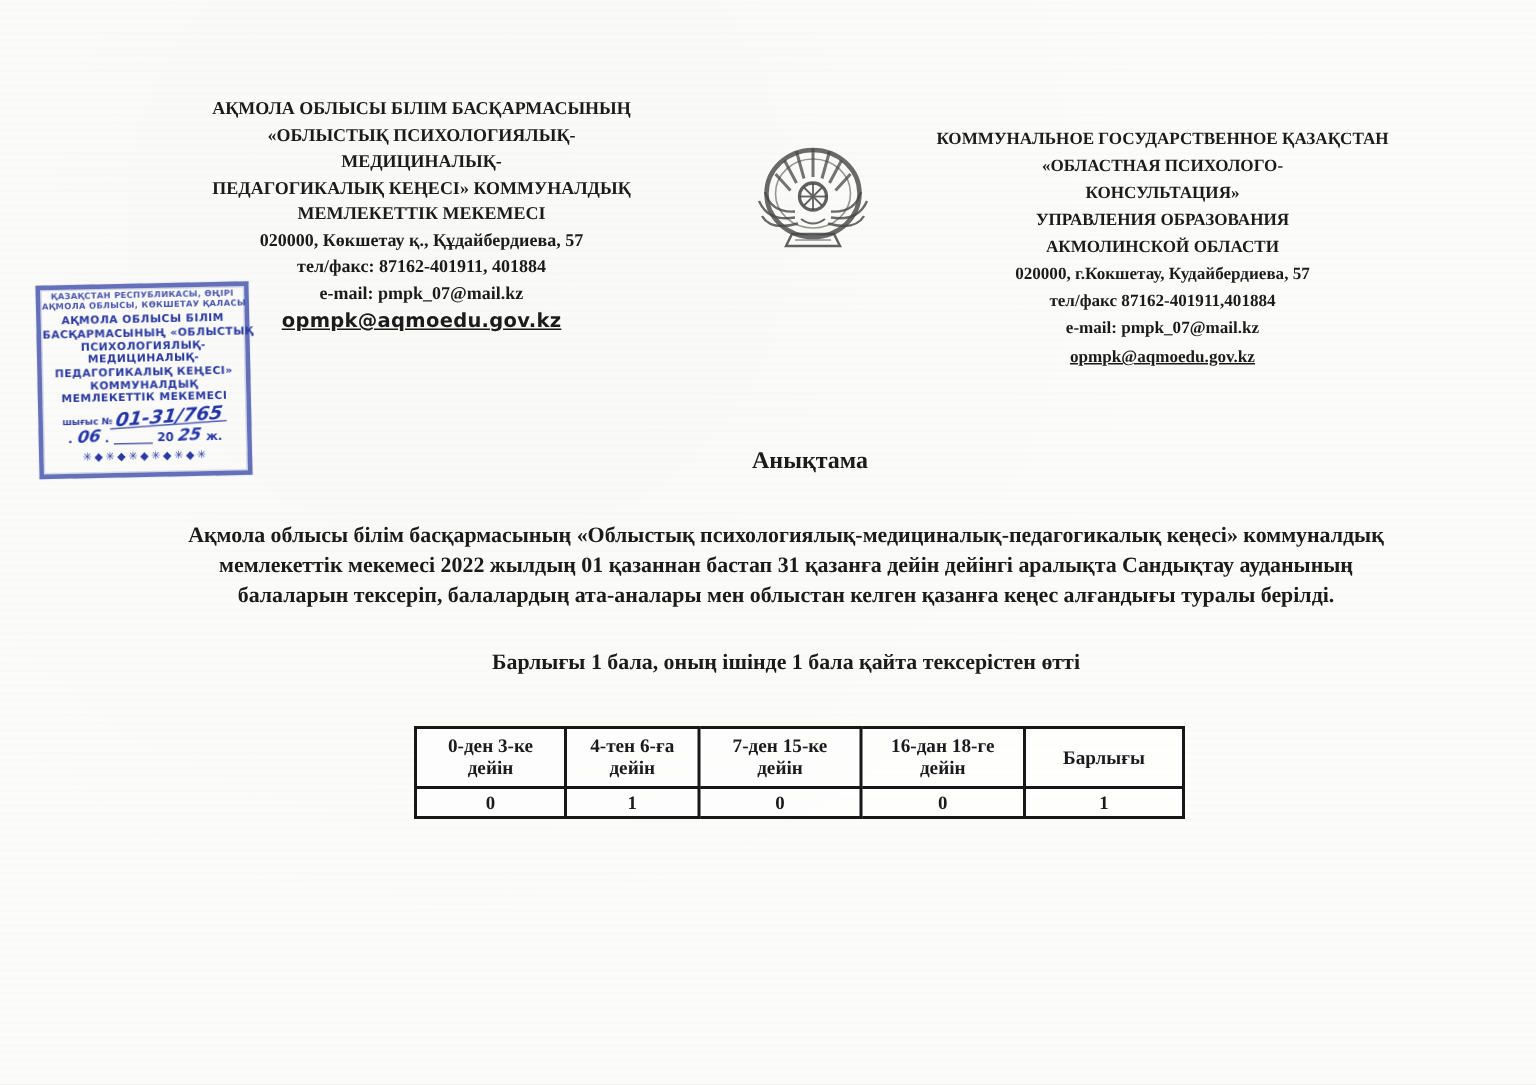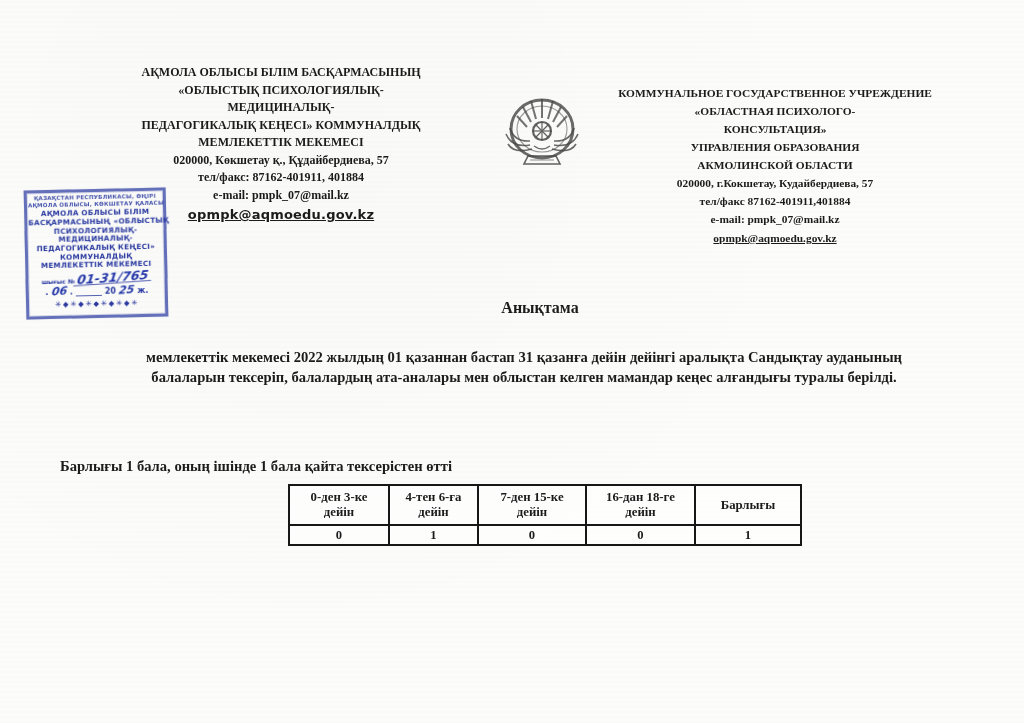--- a/index.html
+++ b/index.html
@@ -38,23 +38,23 @@
   .out-row{margin-top:2px;font-size:6px;font-weight:bold;display:flex;align-items:flex-end;justify-content:center;}
   .hand{font-style:italic;font-weight:bold;display:inline-block;transform:skewX(-12deg) rotate(-3deg);color:#2336a8;}
   .out-num{font-size:12.5px;line-height:11px;border-bottom:1px solid rgba(42,58,160,.8);padding:0 3px;}
   .date-row{margin-top:2px;font-size:8px;font-weight:bold;display:flex;align-items:flex-end;justify-content:center;gap:3px;}
   .date-row .hand{font-size:11px;line-height:10px;}
   .date-blank{display:inline-block;width:26px;border-bottom:1px solid rgba(42,58,160,.8);height:9px;}
   .ornament{margin-top:3px;font-size:7.5px;letter-spacing:1.6px;white-space:nowrap;overflow:hidden;font-weight:bold;}
   
   .doc-title{position:absolute;top:299px;left:56px;width:968px;text-align:center;font-weight:bold;font-size:16px;}
   .body-par{position:absolute;top:347px;left:60px;width:928px;text-align:center;font-weight:bold;font-size:14.6px;line-height:20px;}
-  .summary{position:absolute;top:434px;left:60px;width:928px;font-weight:bold;font-size:14.6px;margin-top:24px;}
-  
-  .stats{position:absolute;left:288px;top:484px;border-collapse:collapse;table-layout:fixed;}
+  .summary{position:absolute;top:434px;left:60px;width:928px;text-align:center;font-weight:bold;font-size:14.6px;}
+  
+  .stats{position:absolute;left:276px;top:484px;border-collapse:collapse;table-layout:fixed;}
   .stats th,.stats td{border:2px solid #171717;padding:0;text-align:center;font-weight:bold;background:rgba(255,255,255,.6);}
   .stats th{height:38px;font-size:12.8px;line-height:15px;vertical-align:middle;}
   .stats td{height:18px;font-size:12.6px;}
   .h2:empty{display:none;}
   
   .noise{position:absolute;left:0;top:0;right:0;bottom:0;pointer-events:none;
     background:
       repeating-linear-gradient(0deg, rgba(0,0,0,.006) 0 2px, rgba(0,0,0,0) 2px 5px);}
 </style>
 </head>
@@ -103,21 +103,21 @@
         <path d="M55 59 Q73 62 79 48"></path>
         <path d="M53 63 Q71 68 77 58"></path>
       </g>
       <path d="M35 60 Q43 66 51 60" stroke-width="1.4" opacity=".8"></path>
       <path d="M29 70 L57 70 L61 78 L25 78 Z" stroke-width="1.6" opacity=".85"></path>
       <line x1="31" y1="74" x2="55" y2="74" stroke-width="1" opacity=".6"></line>
     </svg>
   </div>
 
   <div class="org org-ru">
-    <div class="line">КОММУНАЛЬНОЕ ГОСУДАРСТВЕННОЕ УЧРЕЖДЕНИЕ</div>
+    <div class="line">КОММУНАЛЬНОЕ ГОСУДАРСТВЕННОЕ ҚАЗАҚСТАН</div>
     <div class="line">«ОБЛАСТНАЯ ПСИХОЛОГО-</div>
     <div class="line">КОНСУЛЬТАЦИЯ»</div>
     <div class="line">УПРАВЛЕНИЯ ОБРАЗОВАНИЯ</div>
     <div class="line">АКМОЛИНСКОЙ ОБЛАСТИ</div>
     <div class="line">020000, г.Кокшетау, Кудайбердиева, 57</div>
     <div class="line">тел/факс 87162-401911,401884</div>
     <div class="line">e-mail: pmpk_07@mail.kz</div>
     <div class="email2-ru">opmpk@aqmoedu.gov.kz</div>
   </div>
 
@@ -147,22 +147,23 @@
         <span class="hand">25</span>
         <span>ж.</span>
       </div>
       <div class="ornament">✳◆✳◆✳◆✳◆✳◆✳</div>
     </div>
   </div>
 
   <div class="doc-title">Анықтама</div>
 
   <div class="body-par">
+    <div>Ақмола облысы білім басқармасының «Облыстық психологиялық-медициналық-педагогикалық кеңесі» коммуналдық</div>
     <div>мемлекеттік мекемесі 2022 жылдың 01 қазаннан бастап 31 қазанға дейін дейінгі аралықта Сандықтау ауданының</div>
-    <div>балаларын тексеріп, балалардың ата-аналары мен облыстан келген мамандар кеңес алғандығы туралы берілді.</div>
+    <div>балаларын тексеріп, балалардың ата-аналары мен облыстан келген қазанға кеңес алғандығы туралы берілді.</div>
   </div>
 
   <div class="summary">Барлығы 1 бала, оның ішінде 1 бала қайта тексерістен өтті</div>
 
   <table class="stats">
     <colgroup>
       <col style="width:100px">
         <col style="width:89px">
         <col style="width:108px">
         <col style="width:109px">

